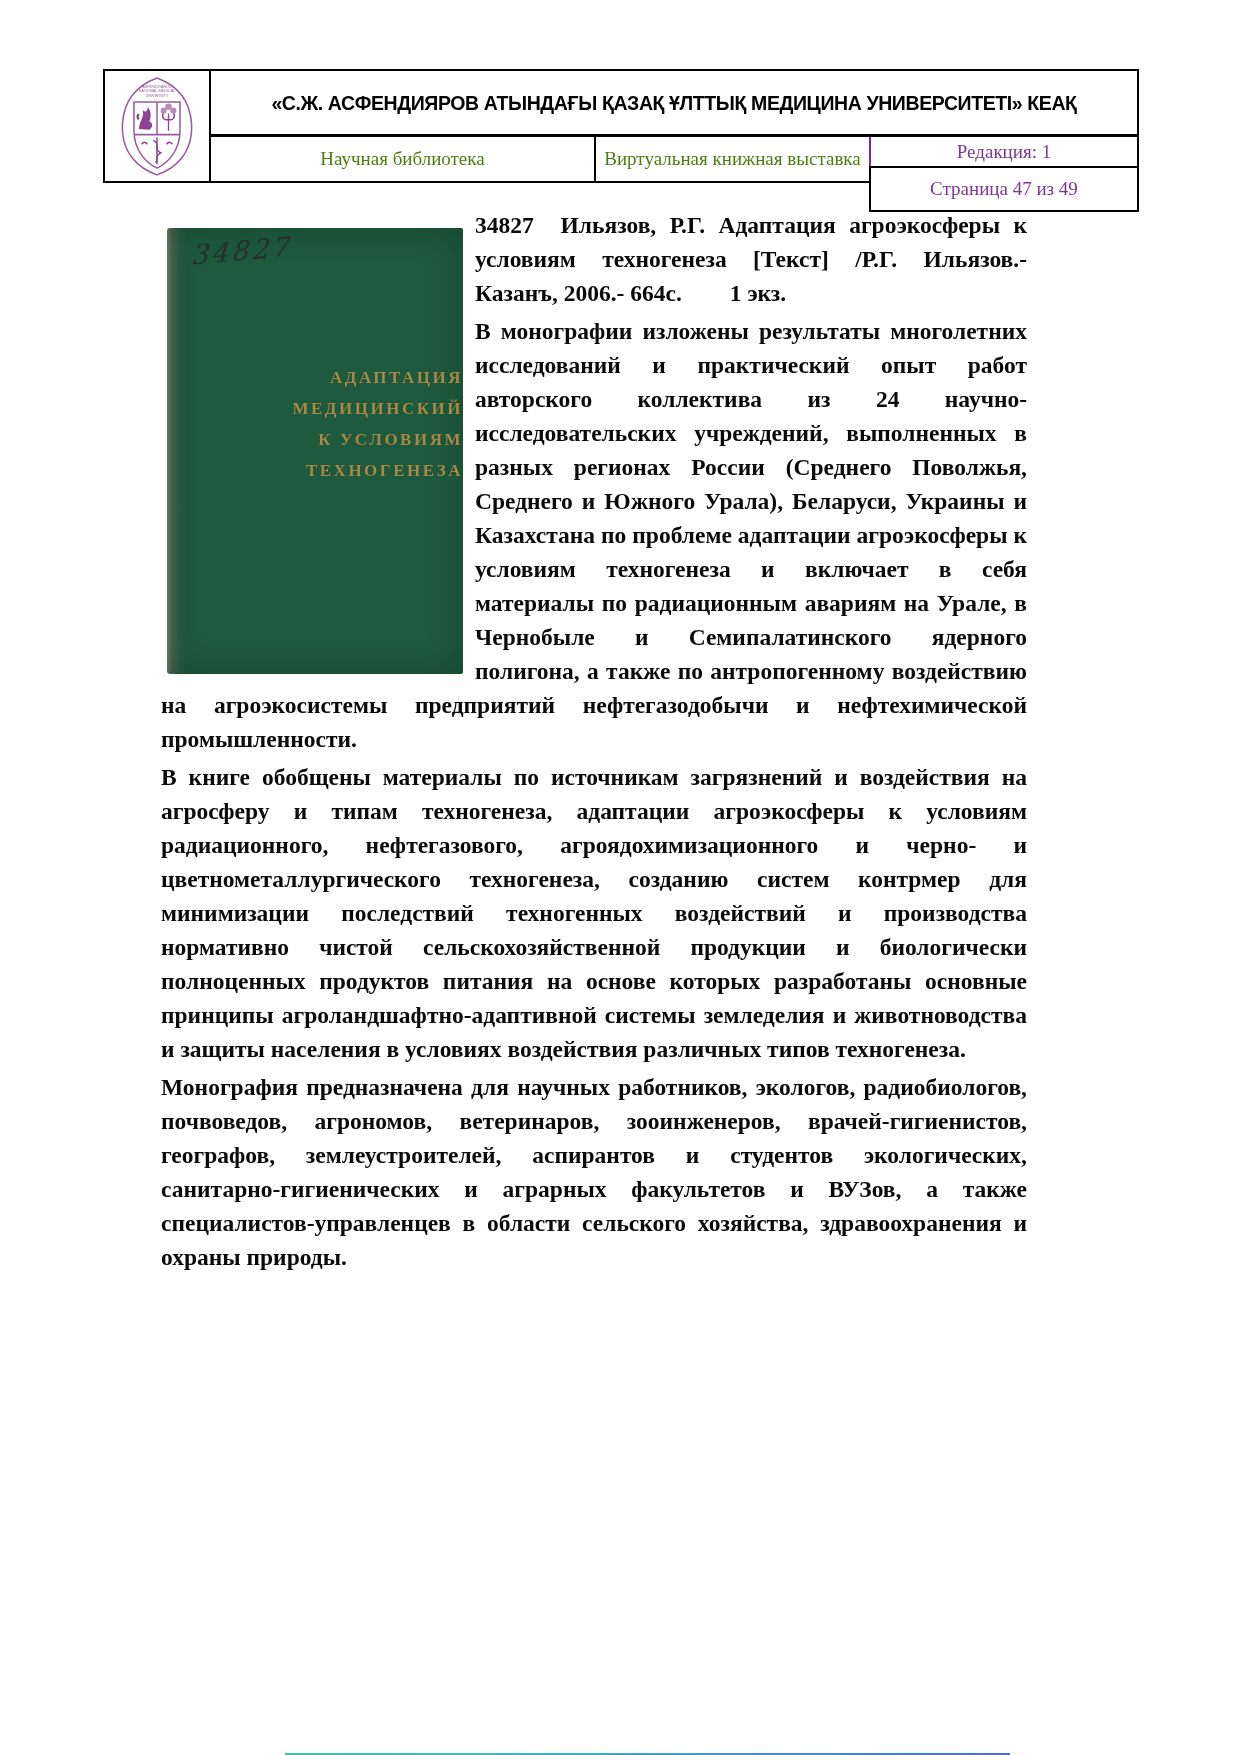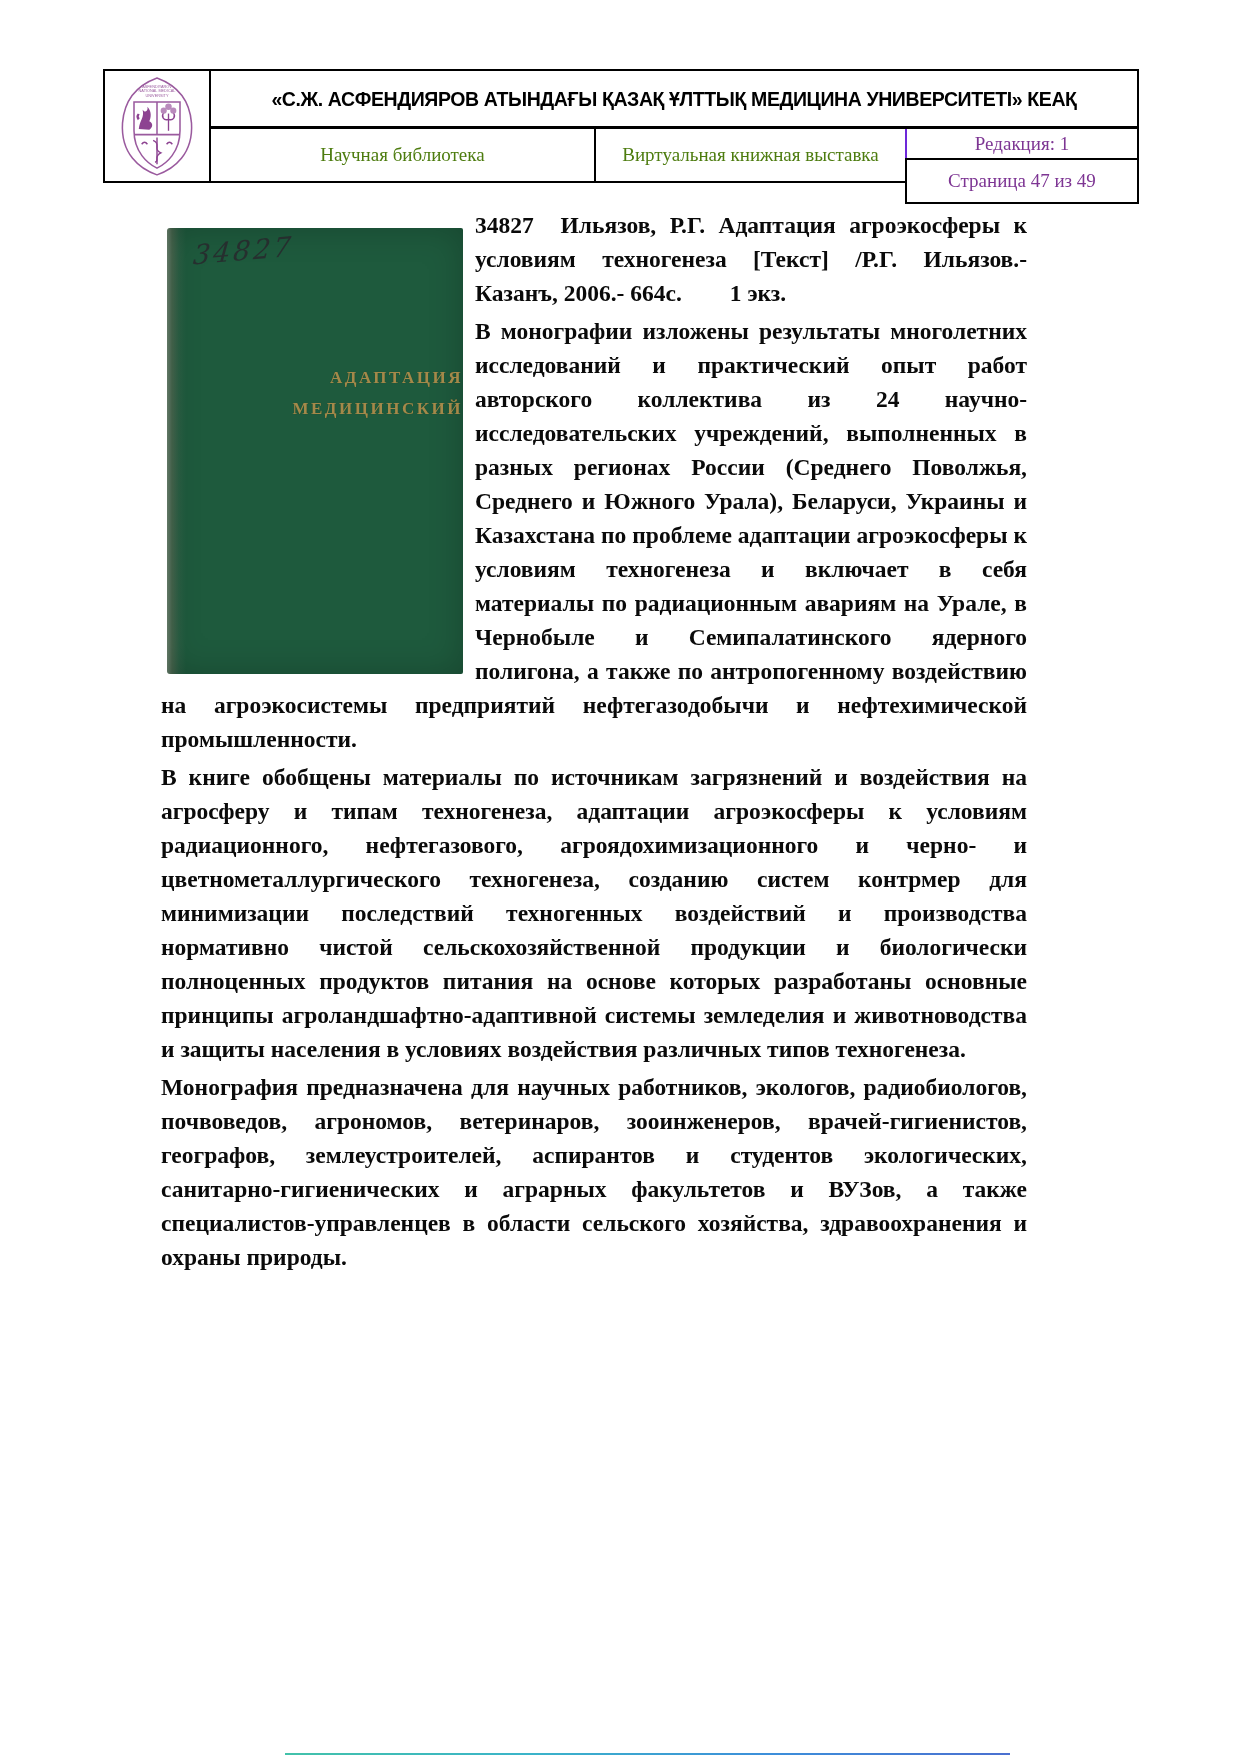--- a/index.html
+++ b/index.html
@@ -5,30 +5,30 @@
   html,body{margin:0;padding:0;background:#e8e8e8;}
   .page{position:relative;width:1241px;height:1755px;background:#fff;margin:0 auto;overflow:hidden;
         font-family:"Liberation Serif",serif;color:#0a0a0a;}
 
   
   .doc-header{position:absolute;left:103px;top:69px;width:1036px;height:114px;
               border:2px solid #000;box-sizing:border-box;display:flex;background:#fff;}
   .logo-cell{width:106px;border-right:2px solid #000;box-sizing:border-box;
              display:flex;align-items:center;justify-content:center;}
   .header-right{flex:1;display:flex;flex-direction:column;min-width:0;}
-  .title-row{height:58px;box-sizing:border-box;border-bottom:3px solid #000;
+  .title-row{height:66px;box-sizing:border-box;border-bottom:3px solid #000;
              display:flex;flex-direction:column;align-items:center;justify-content:center;}
   .title-row div{font-family:"Liberation Sans",sans-serif;font-weight:bold;font-size:19.5px;
                  line-height:22px;letter-spacing:-0.4px;color:#000;white-space:nowrap;}
   .meta-row{flex:1;display:flex;min-width:0;}
   .mcell{display:flex;align-items:center;justify-content:center;font-size:19px;color:#4d7c0f;
          box-sizing:border-box;}
   .c1{width:385px;border-right:2px solid #000;}
   .c2{flex:1;border-right:2px solid #6d28d9;}
-  .c3{width:230px;position:relative;}
+  .c3{width:230px;position:relative;padding-left:36px;}
   .rev{position:absolute;left:0;right:0;top:0;height:29px;display:flex;align-items:center;
        justify-content:center;font-size:19px;color:var(--accent,#7d3593);}
   .pg{position:absolute;left:-2px;right:-2px;top:29px;height:46px;border:2px solid #000;
       background:#fff;display:flex;align-items:center;justify-content:center;
       font-size:19px;color:var(--accent,#7d3593);box-sizing:border-box;}
 
   
   .crest{width:92px;height:104px;}
 
   
@@ -108,20 +108,21 @@
     </div>
   </header>
 
   <main class="content">
     <figure class="book-scan" style="margin-left:0;">
       <div class="cover">
         <div class="call-number">34827</div>
         <div class="cover-title">
           <div>АДАПТАЦИЯ</div>
           <div>МЕДИЦИНСКИЙ</div>
+          <div>К  УСЛОВИЯМ  ТЕХНОГЕНЕЗА</div>
         </div>
       </div>
     </figure>
 
     <p class="catalog"><span>34827  Ильязов, Р.Г. Адаптация агроэкосферы к условиям техногенеза [Текст] /Р.Г. Ильязов.- Казанъ, 2006.- 664с.</span><span class="copies">1 экз.</span></p>
     <p>В монографии изложены результаты многолетних исследований и практический опыт работ авторского коллектива из 24 научно-исследовательских учреждений, выполненных в разных регионах России (Среднего Поволжья, Среднего и Южного Урала), Беларуси, Украины и Казахстана по проблеме адаптации агроэкосферы к условиям техногенеза и включает в себя материалы по радиационным авариям на Урале, в Чернобыле и Семипалатинского ядерного полигона, а также по антропогенному воздействию на агроэкосистемы предприятий нефтегазодобычи и нефтехимической промышленности.</p>
     <p>В книге обобщены материалы по источникам загрязнений и воздействия на агросферу и типам техногенеза, адаптации агроэкосферы к условиям радиационного, нефтегазового, агроядохимизационного и черно- и цветнометаллургического техногенеза, созданию систем контрмер для минимизации последствий техногенных воздействий и производства нормативно чистой сельскохозяйственной продукции и биологически полноценных продуктов питания на основе которых разработаны основные принципы агроландшафтно-адаптивной системы земледелия и животноводства и защиты населения в условиях воздействия различных типов техногенеза.</p>
     <p>Монография предназначена для научных работников, экологов, радиобиологов, почвоведов, агрономов, ветеринаров, зооинженеров, врачей-гигиенистов, географов, землеустроителей, аспирантов и студентов экологических, санитарно-гигиенических и аграрных факультетов и ВУЗов, а также специалистов-управленцев в области сельского хозяйства, здравоохранения и охраны природы.</p>
   </main>
 

